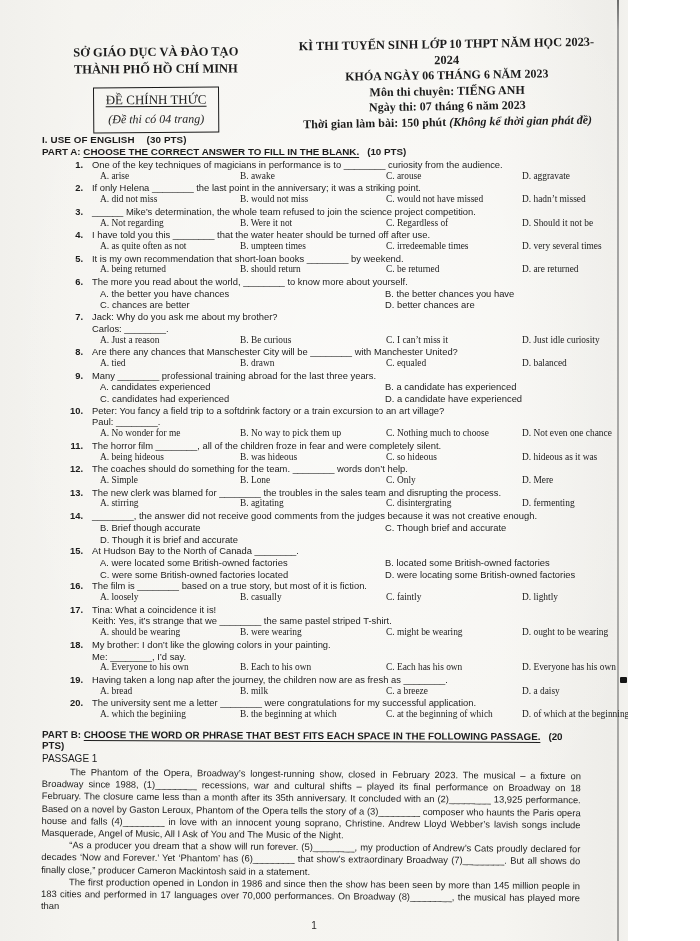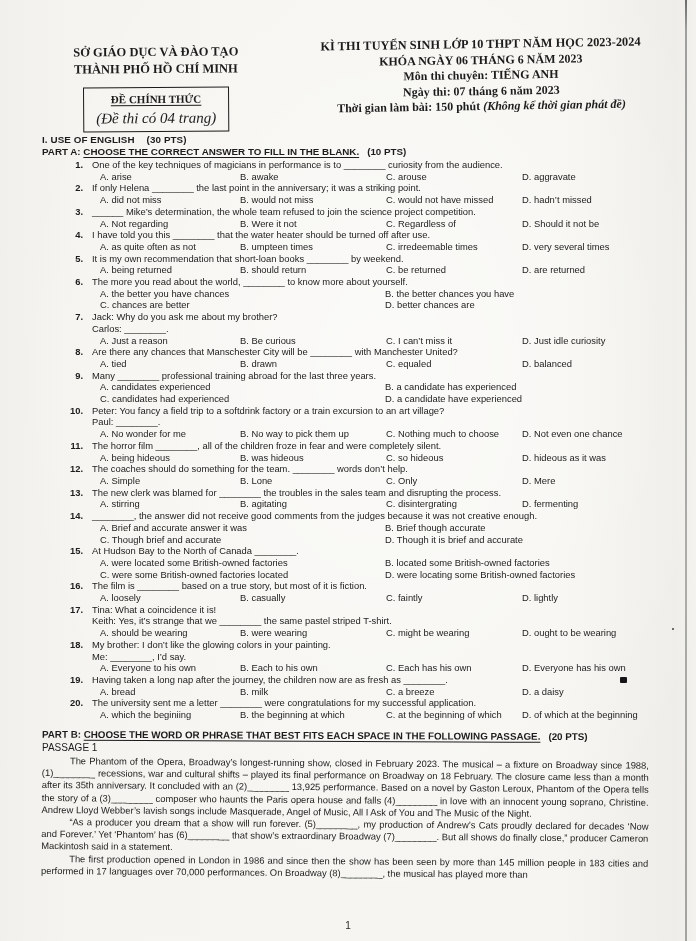--- a/index.html
+++ b/index.html
@@ -1,19 +1,19 @@
 <!DOCTYPE html>
 <html><head>
 <meta charset="utf-8">
 <style>
   * { margin:0; padding:0; box-sizing:border-box; }
   html,body { width:700px; }
   body { font-family:"Liberation Sans", sans-serif; }
   .page {
-    position:relative; width:696px; height:941px; overflow:hidden;
+    position:relative; width:628px; height:941px; overflow:hidden;
     background:
       radial-gradient(ellipse at 55% 40%, rgba(255,255,255,.55), rgba(0,0,0,0) 70%),
       linear-gradient(90deg, #f1f0ec 0%, #f5f4f0 12%, #f6f5f1 80%, #eeede9 97%, #f3f2ee 100%);
     color:#1c1c1c;
   }
   .scan-edge {
     position:absolute; top:0; bottom:0; right:9px; width:2px;
     background:linear-gradient(#4a4a4a, #8a8a8a 30px, #9a9a98 60%, #8f8f8d);
     opacity:.8;
   }
@@ -25,24 +25,24 @@
   .hdr-left {
     position:absolute; left:40px; top:44px; width:232px; text-align:center;
     font-family:"Liberation Serif", serif; font-weight:bold; font-size:12.5px; line-height:17px;
     transform:rotate(-.4deg);
   }
   .exam-box {
     display:inline-block; margin-top:9px; padding:3px 12px 4px;
     border:1.6px solid #1a1a1a; text-align:center;
   }
   .exam-box .box-title {
-    font-size:11px; font-weight:bold; text-decoration:underline; text-underline-offset:2px;
+    font-size:13px; font-weight:normal; text-decoration:underline; text-underline-offset:2px;
   }
   .exam-box .box-note {
-    display:block; font-size:15px; font-weight:normal; font-style:italic; margin-top:2px;
+    display:block; font-size:12px; font-weight:normal; font-style:italic; margin-top:2px;
   }
   .hdr-right {
     position:absolute; left:292px; top:37px; right:26px; text-align:center;
     font-family:"Liberation Serif", serif; font-weight:bold; font-size:12px; line-height:15.6px;
     transform:rotate(-.9deg);
   }
   .hdr-right .l1 { font-size:12.4px; }
   .hdr-right .it { font-style:italic; }
 
   
@@ -53,21 +53,21 @@
   .part-title .u { text-decoration:underline; text-underline-offset:1.5px; }
   .part-title .pts { margin-left:8px; }
   .partB { margin-top:9px; transform:rotate(.25deg); }
   .passage-label { font-size:10px; font-weight:normal; margin-top:1px; }
 
   #questions { margin-top:2px; font-size:9.4px; line-height:11.7px; }
   .qline { display:flex; }
   .qnum { width:50px; padding-right:9px; text-align:right; font-weight:bold; flex:0 0 auto; }
   .qtext { flex:1; }
   .opts { margin-left:58px; display:grid; }
-  .opts.cols4 { grid-template-columns:140px 146px 136px auto; }
+  .opts.cols4 { grid-template-columns:140px 146px 136px auto;font-family:Liberation Serif, serif; }
   .opts.cols2 { grid-template-columns:285px auto; }
   .opt { white-space:nowrap; }
 
   #passage { margin-top:2px; font-size:9.4px; line-height:12.2px; transform:rotate(.45deg); transform-origin:0 0; }
   .ppar { text-align:justify; text-indent:28px; }
 
   .page-number {
     position:absolute; bottom:10px; left:0; right:0; text-align:center; font-size:10px; color:#2a2a2a;
   }
 </style>
@@ -268,21 +268,20 @@
             <span class="opt">C. disintergrating</span>
             <span class="opt">D. fermenting</span>
           </div>
         </div>
         <div class="q">
           <div class="qline">
             <span class="qnum">14.</span>
             <span class="qtext">________, the answer did not receive good comments from the judges because it was not creative enough.</span>
           </div>
           <div class="opts cols2">
-            <span class="opt">A. Brief and accurate answer it was</span>
             <span class="opt">B. Brief though accurate</span>
             <span class="opt">C. Though brief and accurate</span>
             <span class="opt">D. Though it is brief and accurate</span>
           </div>
         </div>
         <div class="q">
           <div class="qline">
             <span class="qnum">15.</span>
             <span class="qtext">At Hudson Bay to the North of Canada ________.</span>
           </div>

